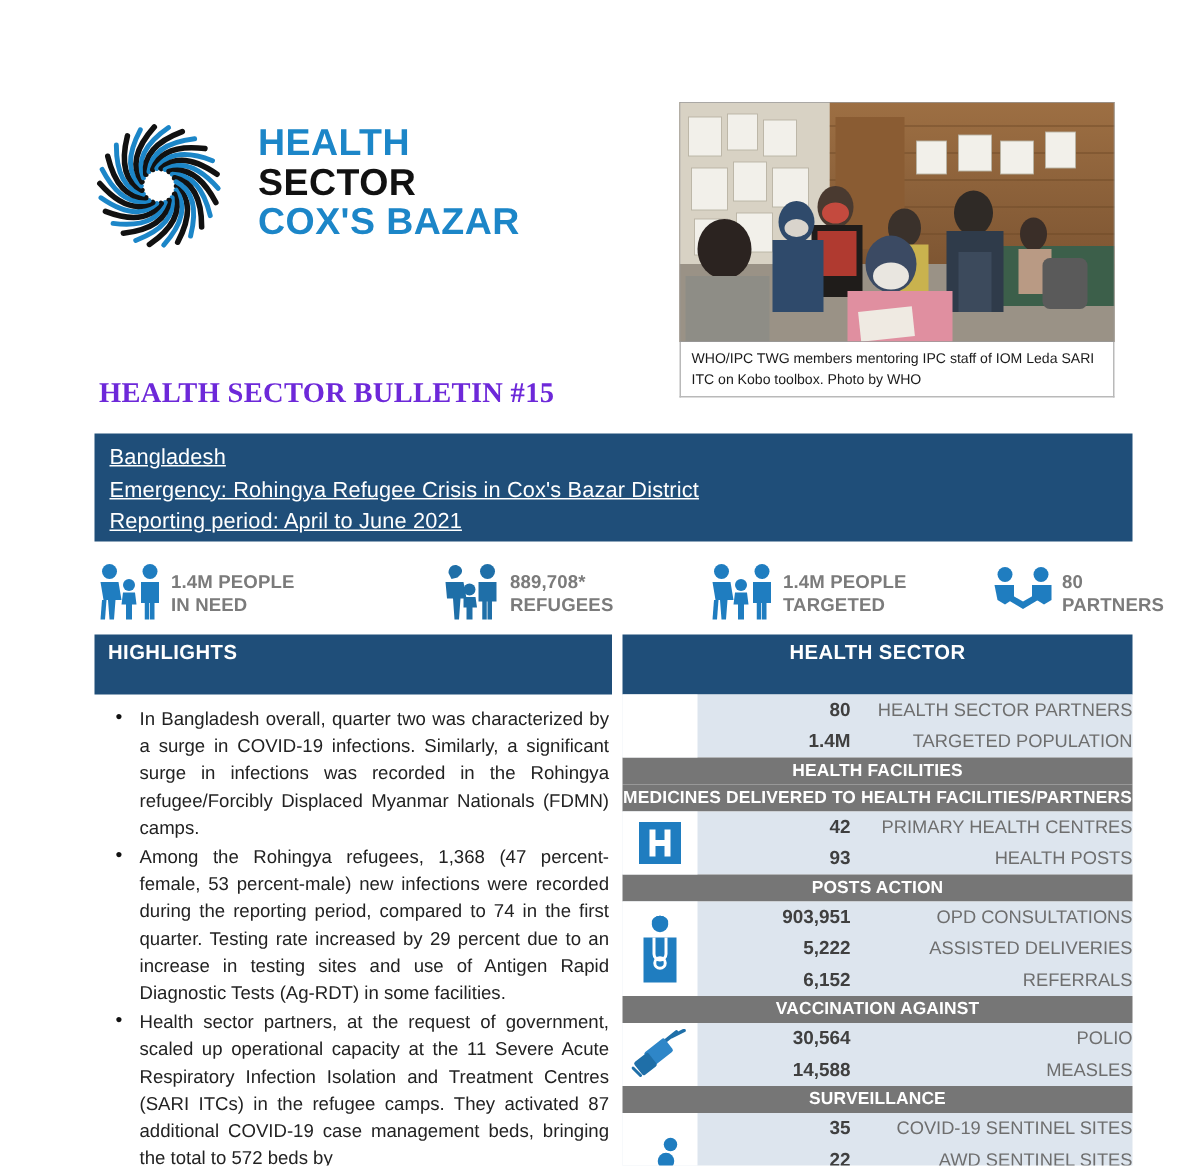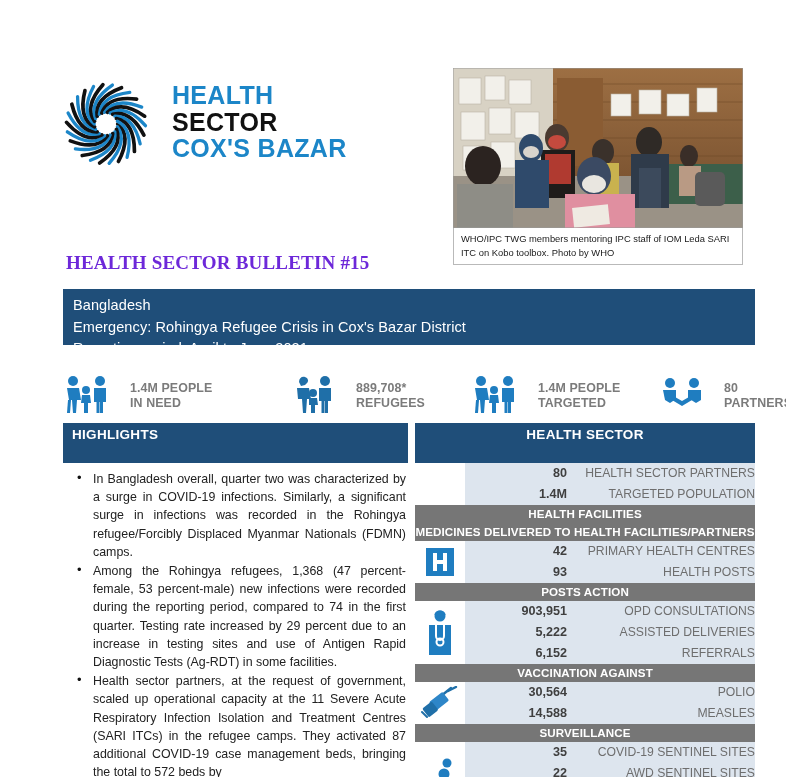--- a/index.html
+++ b/index.html
@@ -81,45 +81,46 @@
     letter-spacing: 0.2px;
     font-family: Liberation Serif, serif;
   }
 
   
   .banner {
     position: absolute;
     left: 63px;
     top: 289px;
     width: 692px;
-    height: 56px;
+    height: 72px;
     background: #1F4E79;
     color: #ffffff;
     box-sizing: border-box;
     padding: 6px 0 0 10px;
+    text-decoration: underline;
   }
   .banner div {
     font-size: 14.5px;
     line-height: 21.5px;
     letter-spacing: 0.1px;
   }
 
   
   .stats {
     position: absolute;
     left: 63px;
     top: 371px;
     width: 692px;
     height: 50px;
     display: flex;
   }
   .stat {
     display: flex;
     align-items: center;
-    gap: 21px;
+    gap: 5px;
   }
   .stat-icon { flex: 0 0 auto; }
   .stat-txt {
     font-size: 12.4px;
     font-weight: bold;
     color: #7b7b7b;
     line-height: 15.5px;
     letter-spacing: 0.1px;
   }
   .s1 { width: 228px; }

